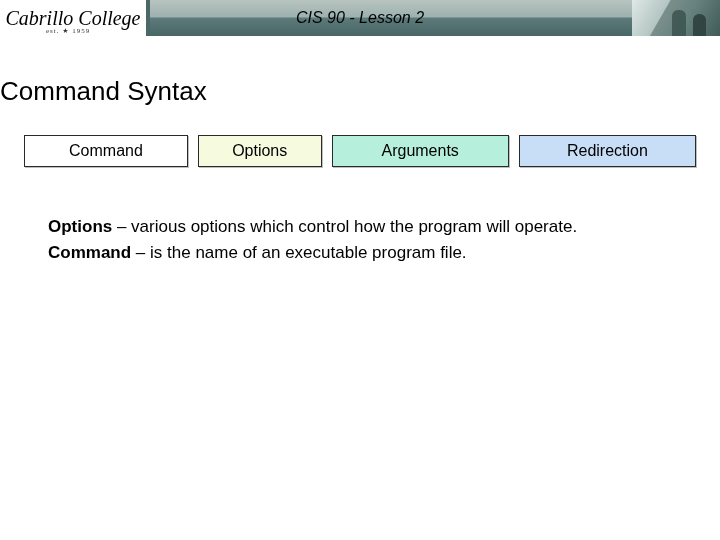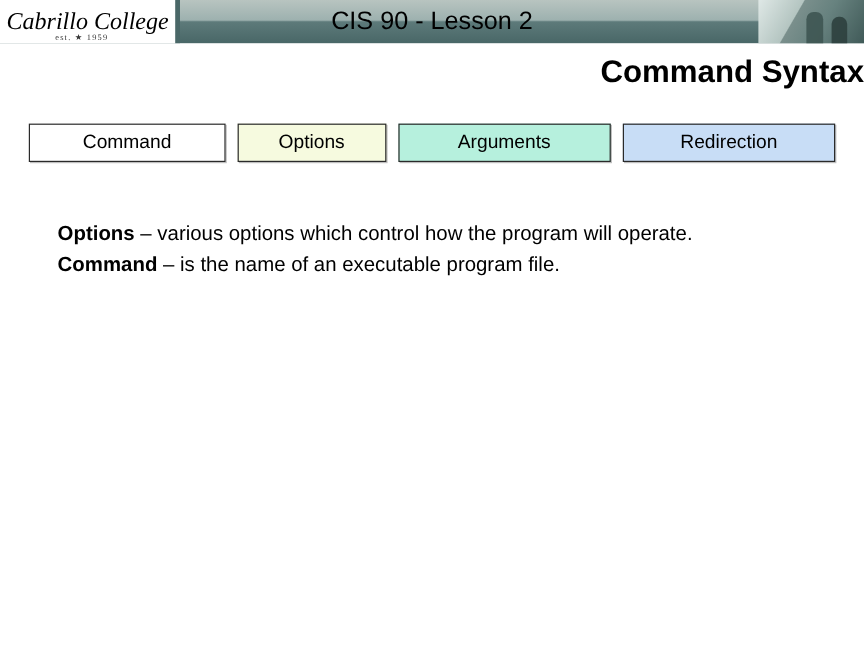--- a/index.html
+++ b/index.html
@@ -11,33 +11,33 @@
     position: relative; display: flex; align-items: center; justify-content: center;
     border-bottom: 1px solid #4a6868;
   }
   .header-logo {
     position: absolute; left: 0; top: 0; height: 36px; width: 150px;
     display: flex; align-items: center; justify-content: center;
     background: #fff; color: #000; font-style: italic; font-family: 'Brush Script MT', cursive;
     font-size: 20px; border-right: 4px solid #4a6868;
   }
   .header-logo .est { font-size: 7px; font-style: normal; font-family: Verdana; position: absolute; bottom: 1px; left: 46px; letter-spacing: 1px; color:#333; }
-  .header-title { font-size: 21px; color: #000; text-align: center; }
+  .header-title { font-size: 16px; color: #000; text-align: center; font-style: italic; }
   .header-photo {
     position: absolute; right: 0; top: 0; height: 36px; width: 88px;
     background: linear-gradient(120deg, #dfe8e6 0%, #b4c5c1 35%, #7a8f8c 36%, #67827f 60%, #405a58 100%);
   }
   .header-photo::before, .header-photo::after {
     content: ""; position: absolute; bottom: 0; width: 14px; height: 26px;
     background: #3e5552; border-radius: 6px 6px 0 0; opacity: .9;
   }
   .header-photo::before { right: 34px; }
   .header-photo::after  { right: 14px; height: 22px; width: 13px; background:#2e403e; }
 
-  .slide-title { text-align: right; font-size: 26px; margin: 8px 0 28px; font-weight: 700; }
+  .slide-title { text-align: left; font-size: 26px; margin: 40px 0 28px; font-weight: 400; }
 
   .syntax-row { display: flex; gap: 10px; padding: 0 24px 0 24px; margin-bottom: 48px; }
   .chip {
     flex: 1; text-align: center; font-size: 16px; padding: 6px 4px;
     border: 1px solid #2a2a2a; background: #fff; box-shadow: 1px 1px 0 rgba(0,0,0,.25);
   }
   .chip.command     { background: #ffffff; flex: 1.15; }
   .chip.options     { background: #f6fadf; flex: 0.85; }
   .chip.arguments   { background: #b6f0dd; flex: 1.25; }
   .chip.redirection { background: #c8ddf6; flex: 1.25; }

